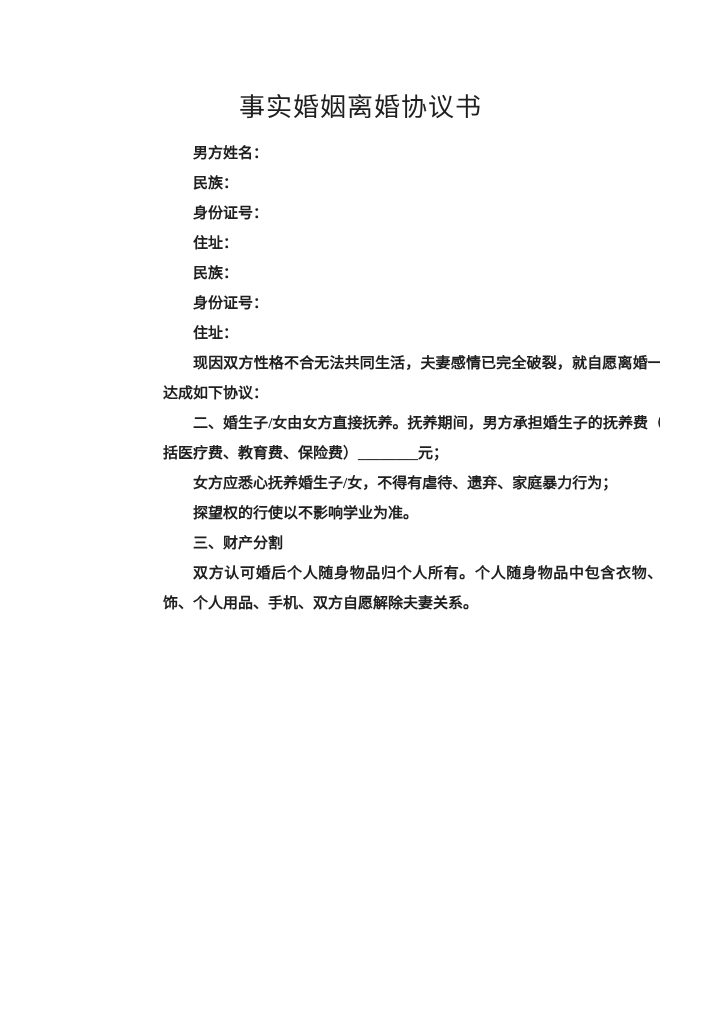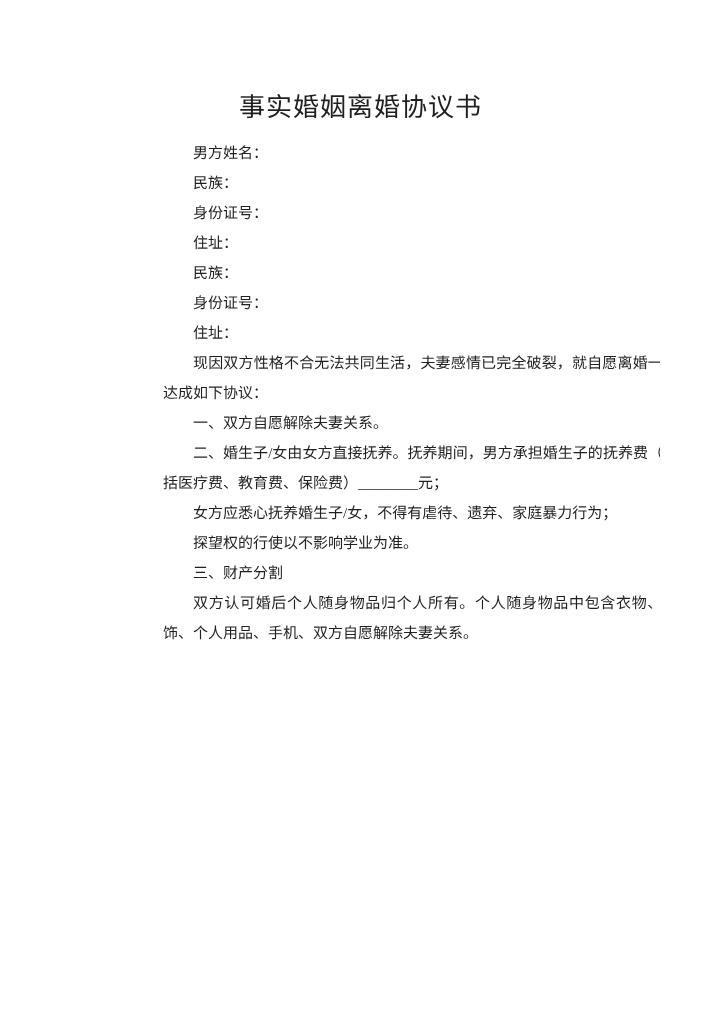--- a/index.html
+++ b/index.html
@@ -35,37 +35,37 @@
   }
   .para {
     margin: 0;
     font-size: 15px;
     line-height: 30px;
     text-align: justify;
     text-justify: inter-ideograph;
     text-indent: 2em;
     word-break: break-all;
     color: #1f1f1f;
+    font-weight: bold;
   }
 </style>
 </head>
 <body>
 
 <div class="page">
   <h1 class="doc-title">事实婚姻离婚协议书</h1>
 
   <div class="doc-body">
     <p class="para">男方姓名：</p>
     <p class="para">民族：</p>
     <p class="para">身份证号：</p>
     <p class="para">住址：</p>
     <p class="para">民族：</p>
     <p class="para">身份证号：</p>
     <p class="para">住址：</p>
     <p class="para">现因双方性格不合无法共同生活，夫妻感情已完全破裂，就自愿离婚一事达成如下协议：</p>
-    <p class="para">一、双方自愿解除夫妻关系。</p>
     <p class="para">二、婚生子/女由女方直接抚养。抚养期间，男方承担婚生子的抚养费（包括医疗费、教育费、保险费）________元；</p>
     <p class="para">女方应悉心抚养婚生子/女，不得有虐待、遗弃、家庭暴力行为；</p>
     <p class="para">探望权的行使以不影响学业为准。</p>
     <p class="para">三、财产分割</p>
     <p class="para">双方认可婚后个人随身物品归个人所有。个人随身物品中包含衣物、首饰、个人用品、手机、双方自愿解除夫妻关系。</p>
   </div>
 </div>
 
 </body></html>

